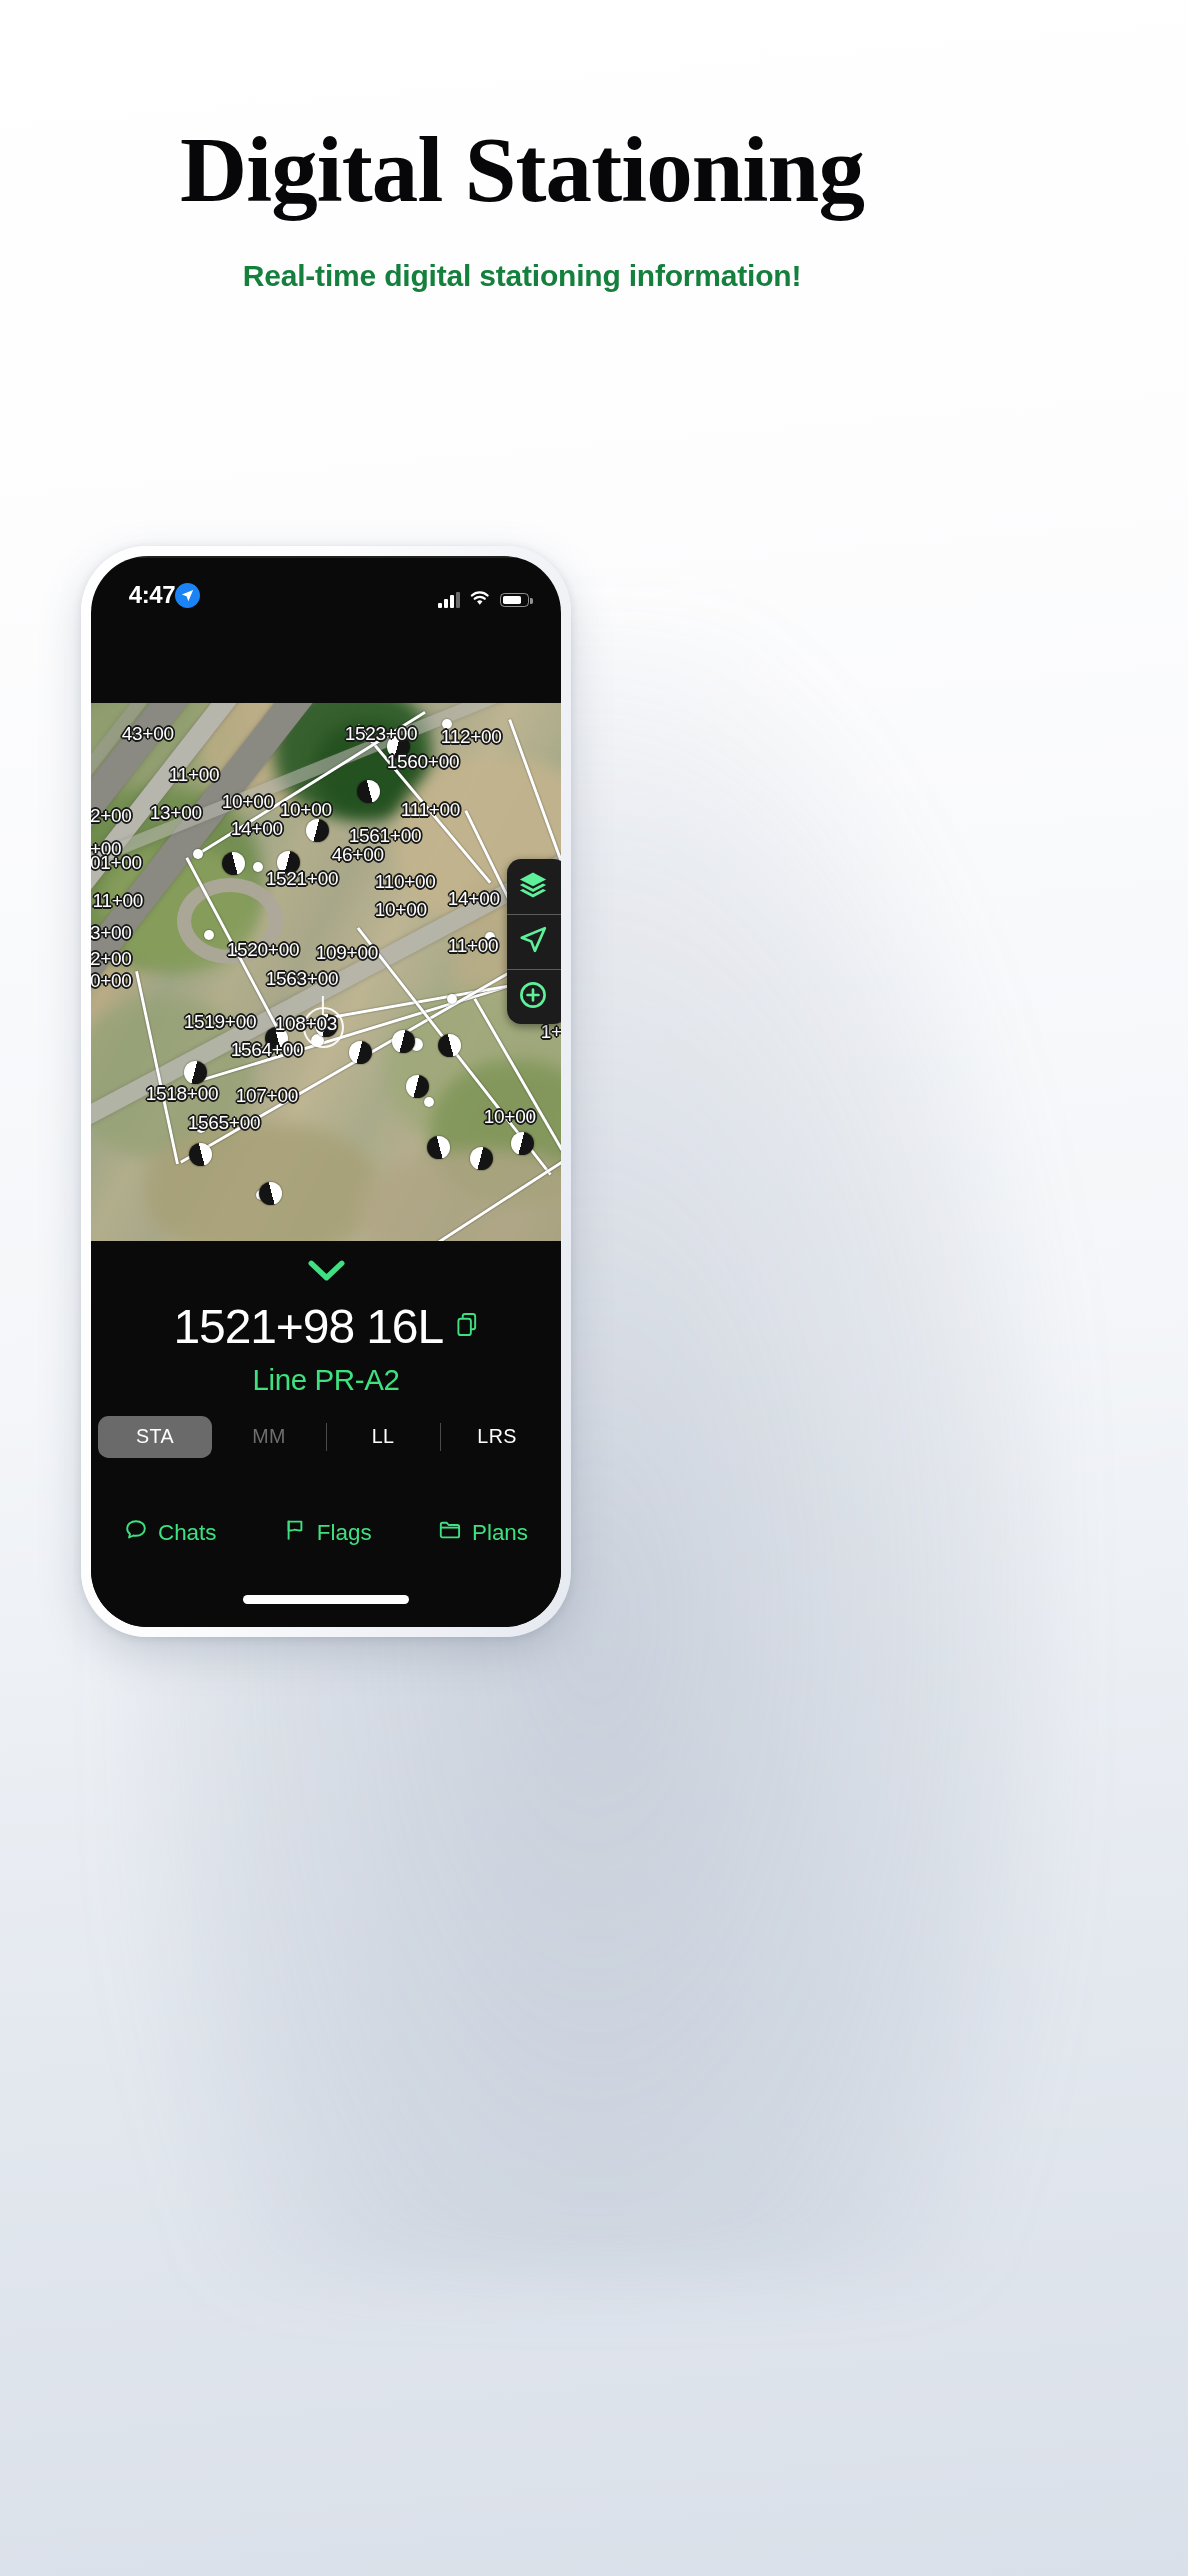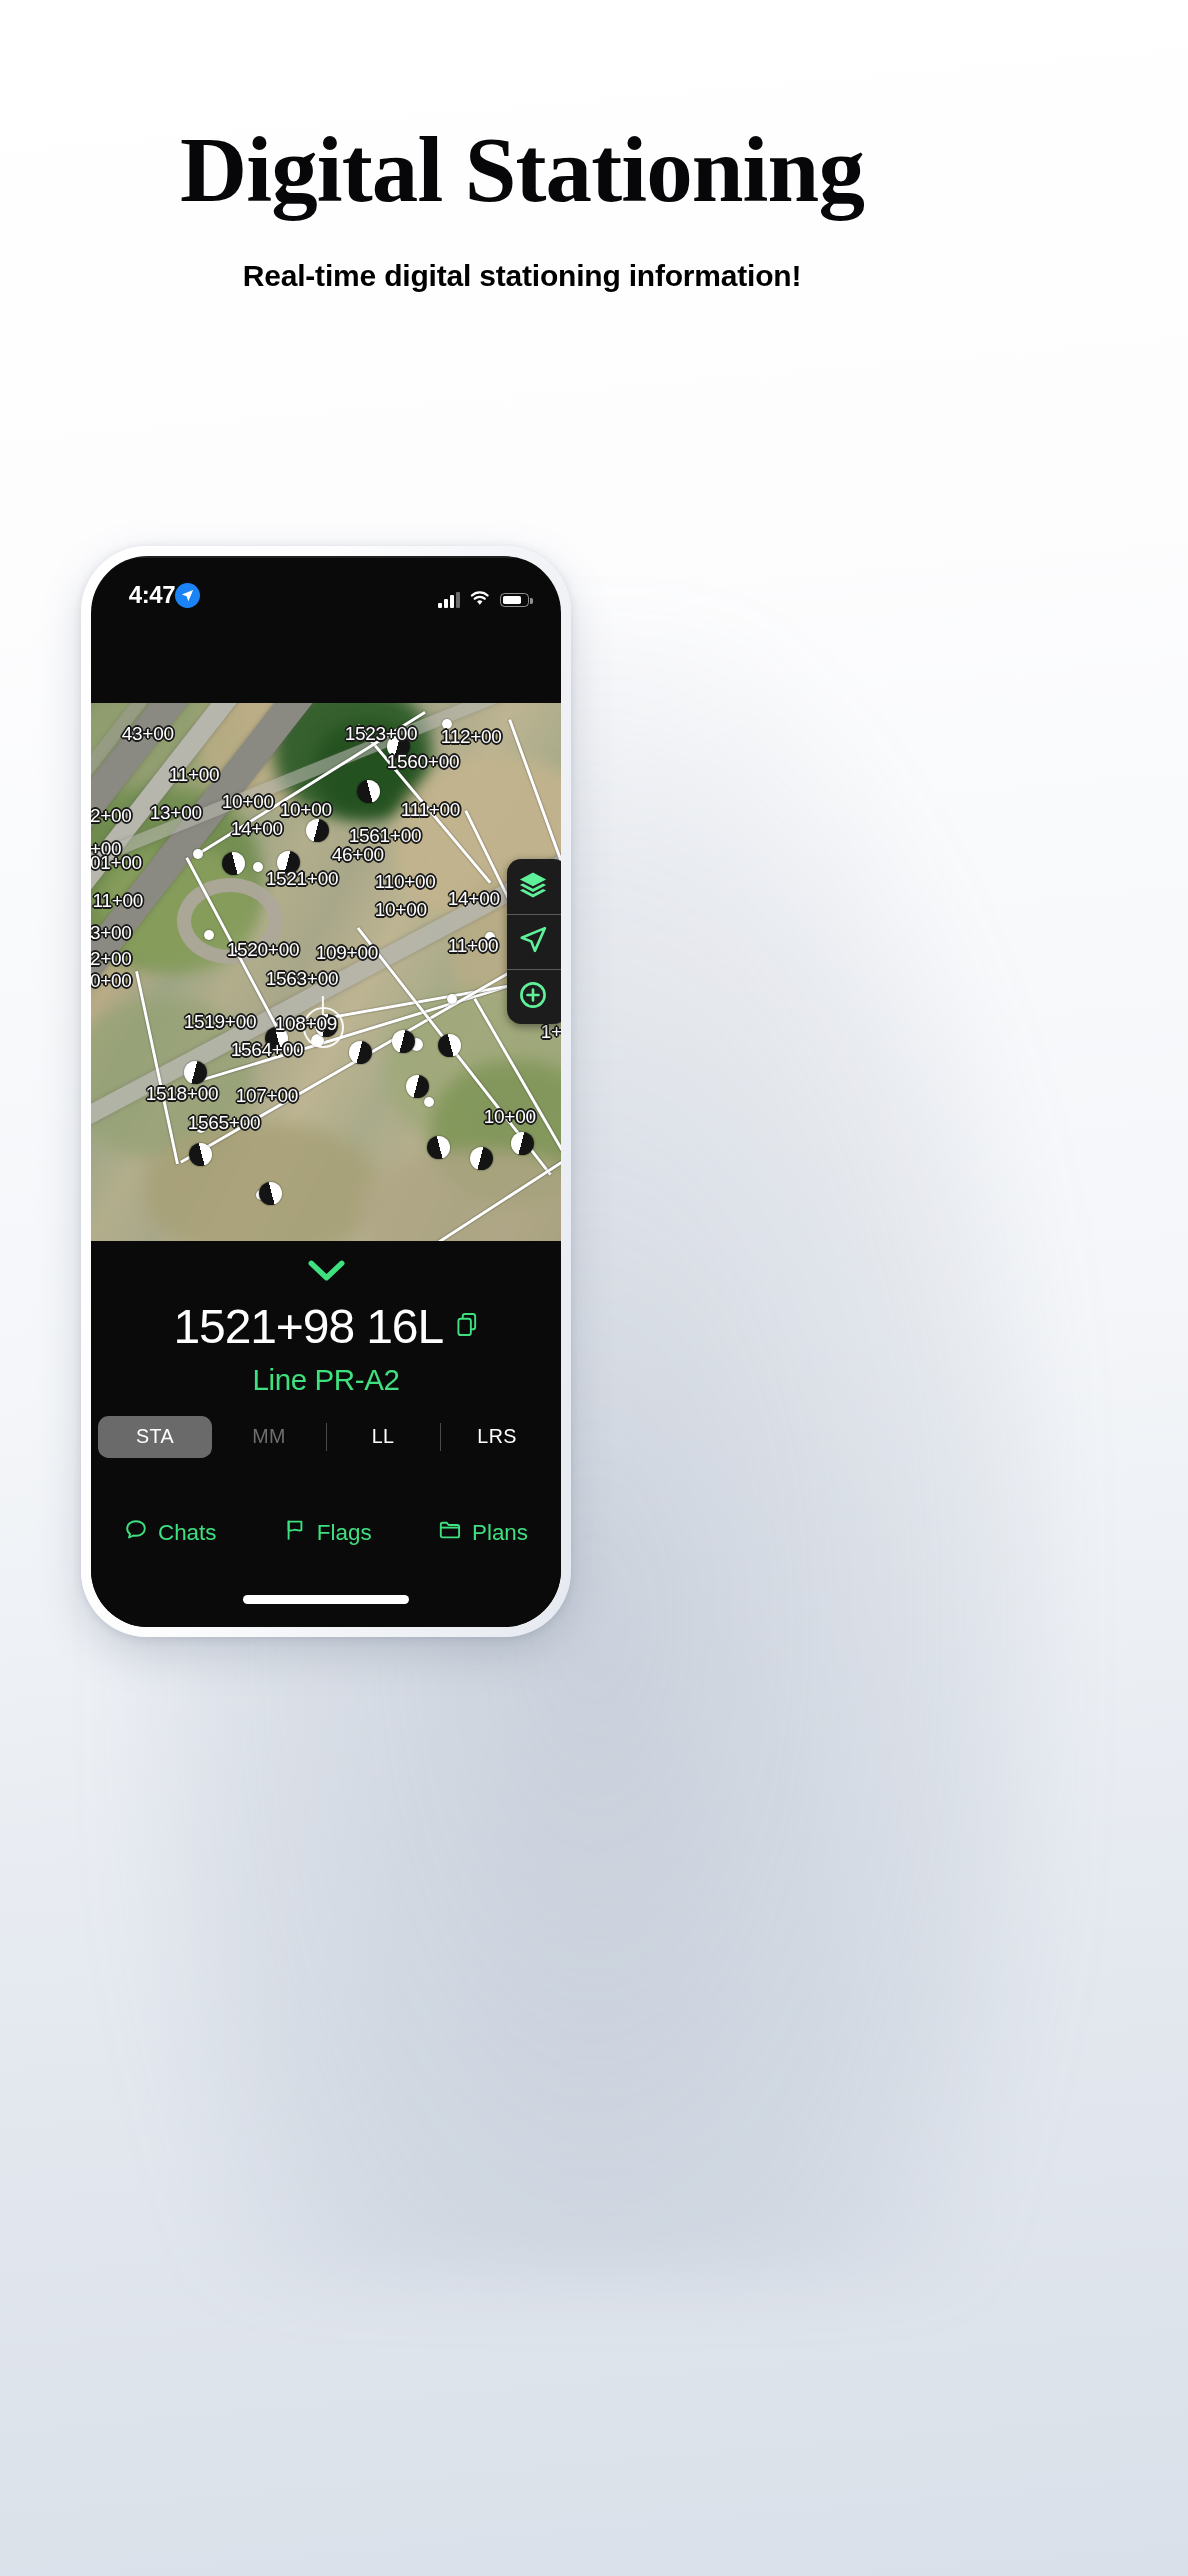--- a/index.html
+++ b/index.html
@@ -21,21 +21,21 @@
     font-size: 93px;
     line-height: 1;
     letter-spacing: -0.9px;
     color: #07070a;
     margin-top: 123px;
   }
   .hero-sub {
     font-family: "Liberation Sans", sans-serif;
     font-weight: 700;
     font-size: 30px;
-    color: #000000;
+    color: #15803d;
     margin-top: 43px;
     letter-spacing: -0.2px;
   }
 
   
   .phone-shadow {
     position: absolute;
     left: 125px; top: 626px;
     width: 939px; height: 1655px;
     border-radius: 107px;
@@ -383,21 +383,21 @@
           <div class="stalabel" style="left: -0.9px; top: 219px;">3+00</div>
           <div class="stalabel" style="left: 357px; top: 232px;">11+00</div>
           <div class="stalabel" style="left: 427px; top: 213px;">13+0</div>
           <div class="stalabel" style="left: -0.9px; top: 245px;">2+00</div>
           <div class="stalabel" style="left: 136px; top: 236px;">1520+00</div>
           <div class="stalabel" style="left: 225px; top: 239px;">109+00</div>
           <div class="stalabel" style="left: -0.9px; top: 267px;">0+00</div>
           <div class="stalabel" style="left: 443px; top: 256px;">+0</div>
           <div class="stalabel" style="left: 175px; top: 265px;">1563+00</div>
           <div class="stalabel" style="left: 93px; top: 308px;">1519+00</div>
-          <div class="stalabel" style="left: 184px; top: 310px;">108+09</div>
+          <div class="stalabel" style="left: 184px; top: 310px;">108+03</div>
           <div class="stalabel" style="left: 450px; top: 318px;">1+</div>
           <div class="stalabel" style="left: 140px; top: 336px;">1564+00</div>
           <div class="stalabel" style="left: 55px; top: 380px;">1518+00</div>
           <div class="stalabel" style="left: 145px; top: 382px;">107+00</div>
           <div class="stalabel" style="left: 97px; top: 409px;">1565+00</div>
           <div class="stalabel" style="left: 393px; top: 403px;">10+00</div>
         </div>
 
     <div class="ctrl-stack stack-top">
       <div class="ctrl-btn">

